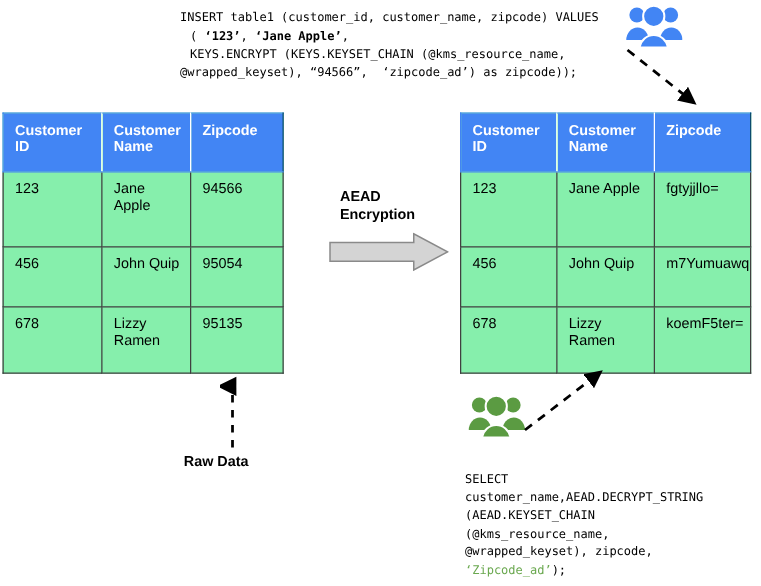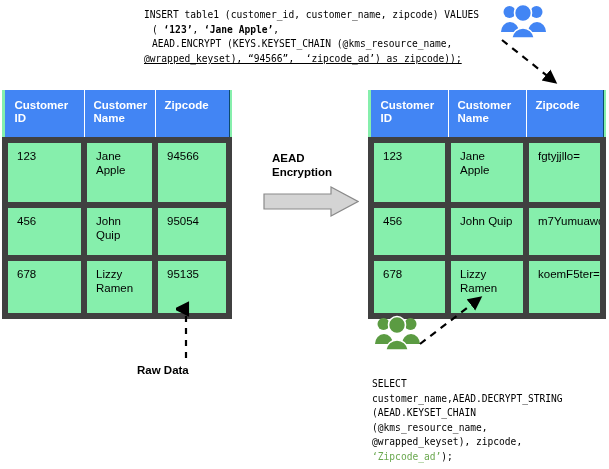--- a/index.html
+++ b/index.html
@@ -20,21 +20,21 @@
     width:360px;
     font-family:"DejaVu Sans Mono","Liberation Mono",monospace;
     font-size:9.6px;
     line-height:14.7px;
     white-space:pre;
     color:#000;
     letter-spacing:0px;
   }
   .sql-top .l2{padding-left:8px;}
   .sql-top .l3{padding-left:8px;}
-  .sql-top .l4{padding-left:0px;text-decoration:underline;}
+  .sql-top .l4{padding-left:0px;}
   .lit{font-weight:bold;}
 
   .sql-bottom{
     position:absolute;
     left:372px; top:377px;
     width:240px;
     font-family:"DejaVu Sans Mono","Liberation Mono",monospace;
     font-size:9.6px;
     line-height:14.6px;
     white-space:pre;
@@ -43,21 +43,21 @@
   .green{color:#6aa84f;text-align:right;}
 
   
   .tbl{
     position:absolute;
     border-collapse:collapse;
     table-layout:fixed;
     background:#86efac;
   }
   .tbl td,.tbl th{
-    border:6px solid #404040;
+    border:1px solid #404040;
     padding:7px 8px 7px 9px;
     font-size:11.5px;
     vertical-align:top;
     color:#000;
     font-weight:normal;
     text-align:left;
     line-height:13.5px;
     overflow:hidden;
   }
   .tbl thead th{
@@ -99,41 +99,41 @@
     font-size:11.5px;
     font-weight:bold;
     line-height:13.5px;
     color:#000;
     white-space:pre;
   }
 
   
   .rawdata-arrow{position:absolute;left:176px;top:300px;width:20px;height:60px;}
   .rawdata-label{
-    position:absolute;left:137px;top:364px;
+    position:absolute;left:147px;top:364px;
     font-size:11.5px;font-weight:bold;color:#000;
   }
 
   
   .arrow-insert{position:absolute;left:500px;top:38px;width:66px;height:52px;}
   .arrow-select{position:absolute;left:418px;top:292px;width:72px;height:54px;}
 
   
   .people{position:absolute;}
   #people-insert{left:500px;top:2px;width:46px;height:38px;}
   #people-select{left:374px;top:314px;width:46px;height:38px;}
 </style>
 </head>
 <body>
 
 <div class="stage">
 
   <div class="sql-top"><span class="l1">INSERT table1 (customer_id, customer_name, zipcode) VALUES</span>
 <span class="l2"><span>( </span><span class="lit">‘123’</span><span>, </span><span class="lit">‘Jane Apple’</span><span>,</span></span>
-<span class="l3">AEAD.ENCRYPT (KEYS.KEYSET_CHAIN (@kms_resource_name,</span>
+<span class="l3">KEYS.ENCRYPT (KEYS.KEYSET_CHAIN (@kms_resource_name,</span>
 <span class="l4">@wrapped_keyset), “94566”,  ‘zipcode_ad’) as zipcode));</span></div>
 
   <div class="people" id="people-insert">
     <svg width="46" height="38" viewBox="0 0 46 38" xmlns="http://www.w3.org/2000/svg">
 
       <circle cx="9.5" cy="10" r="6" fill="#4285f4"></circle>
       <path d="M1 30 a9 10 0 0 1 18 0 z" fill="#4285f4"></path>
 
       <circle cx="36.5" cy="10" r="6" fill="#4285f4"></circle>
       <path d="M28 30 a9 10 0 0 1 18 0 z" fill="#4285f4"></path>

